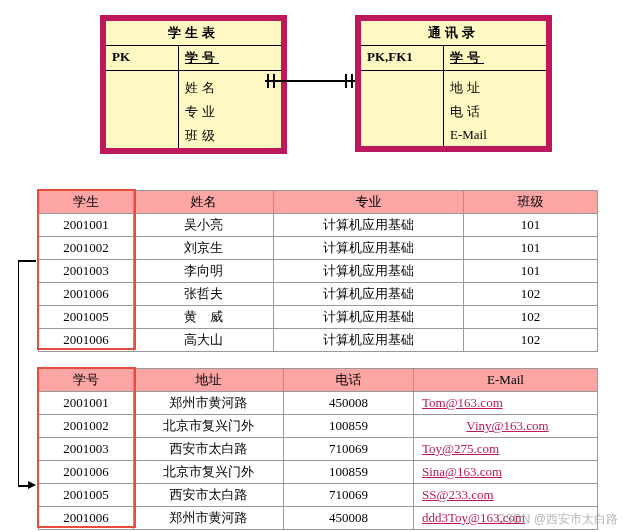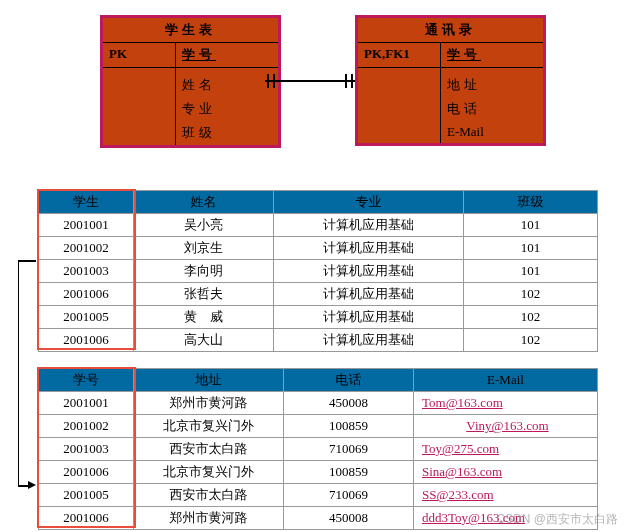--- a/index.html
+++ b/index.html
@@ -11,22 +11,22 @@
     width: 628px;
     box-sizing: border-box;
   }
   .erd-area {
     position: relative;
     height: 160px;
     margin-bottom: 20px;
   }
   .erd-table {
     position: absolute;
-    border: 3px solid #be185d;
-    background: #c2410c;
+    border: 6px solid #be185d;
+    background: #fef9c3;
   }
   .erd-title {
     text-align: center;
     border-bottom: 1px solid #000;
     padding: 3px 0;
     font-weight: bold;
     letter-spacing: 4px;
   }
   .erd-row {
     display: flex;
@@ -98,21 +98,21 @@
     margin-bottom: 16px;
   }
   table.data th, table.data td {
     border: 1px solid #999;
     padding: 2px 4px;
     text-align: center;
     font-weight: normal;
     height: 18px;
   }
   table.data th {
-    background: #0369a1;
+    background: #fca5a5;
     margin-top: 40px;
   }
   .pk-outline {
     position: absolute;
     border: 2px solid #e74c3c;
     pointer-events: none;
   }
   .link {
     color: #be185d;
     text-decoration: underline;

